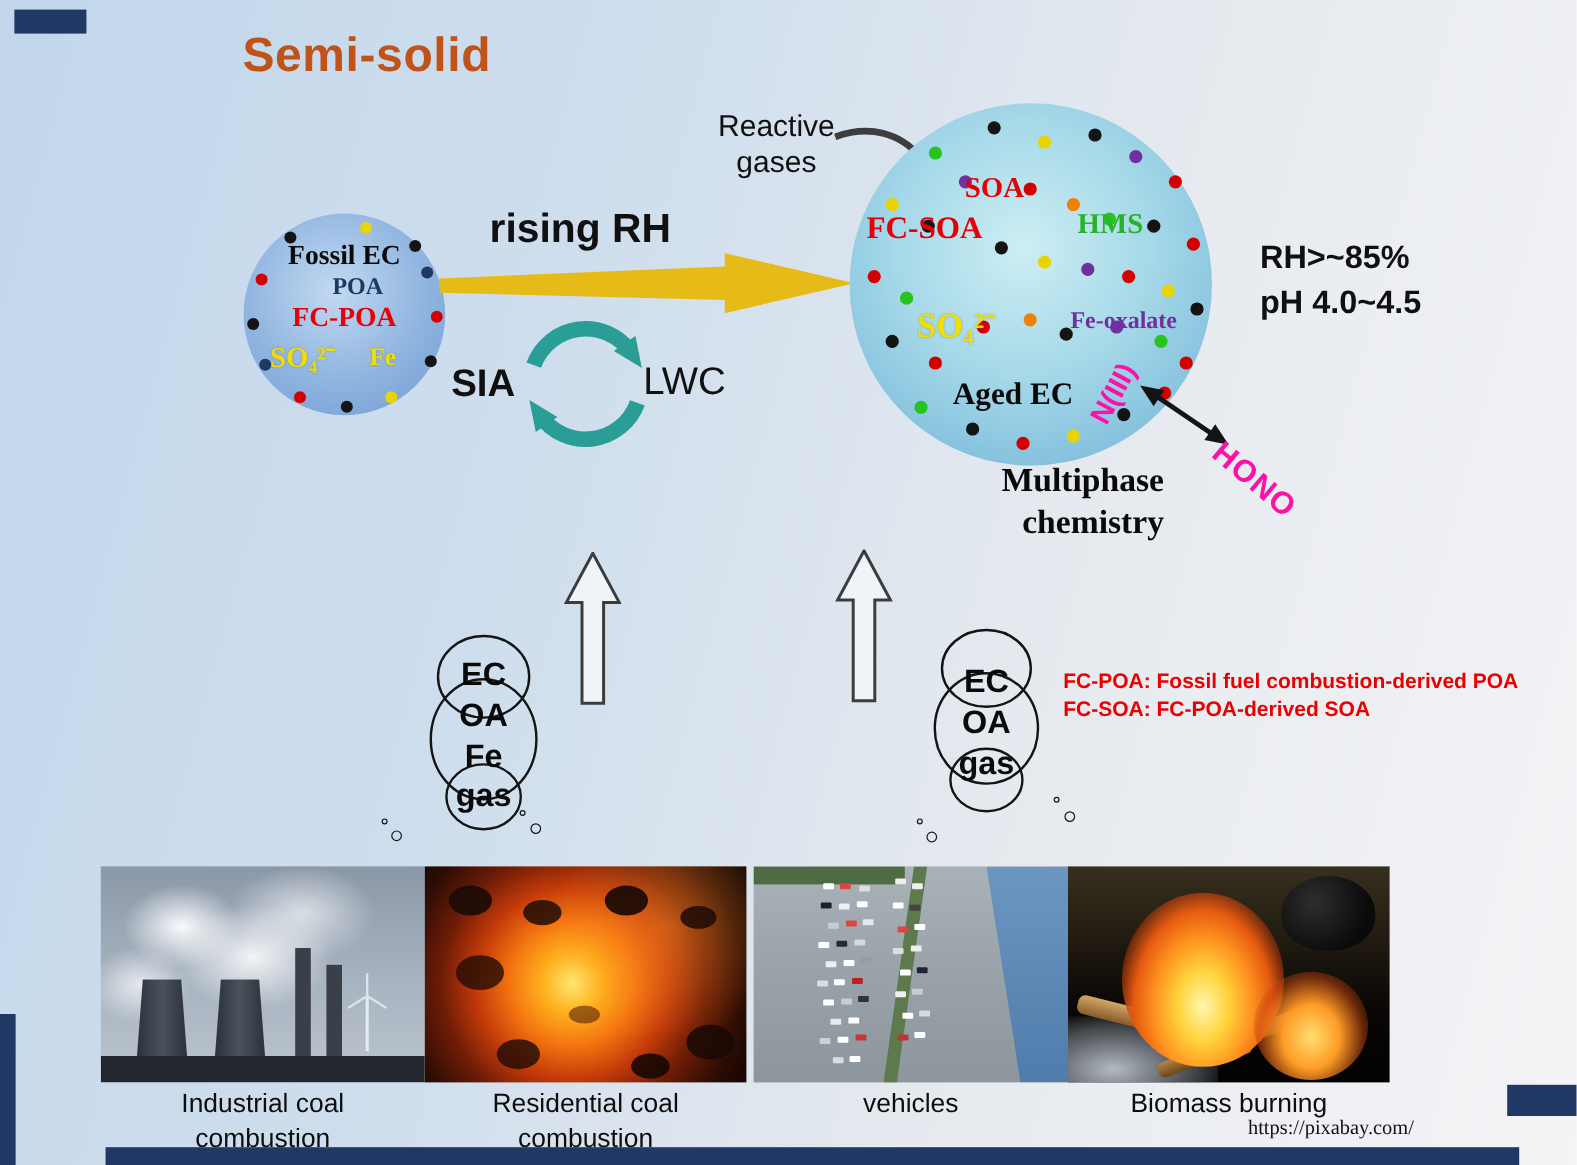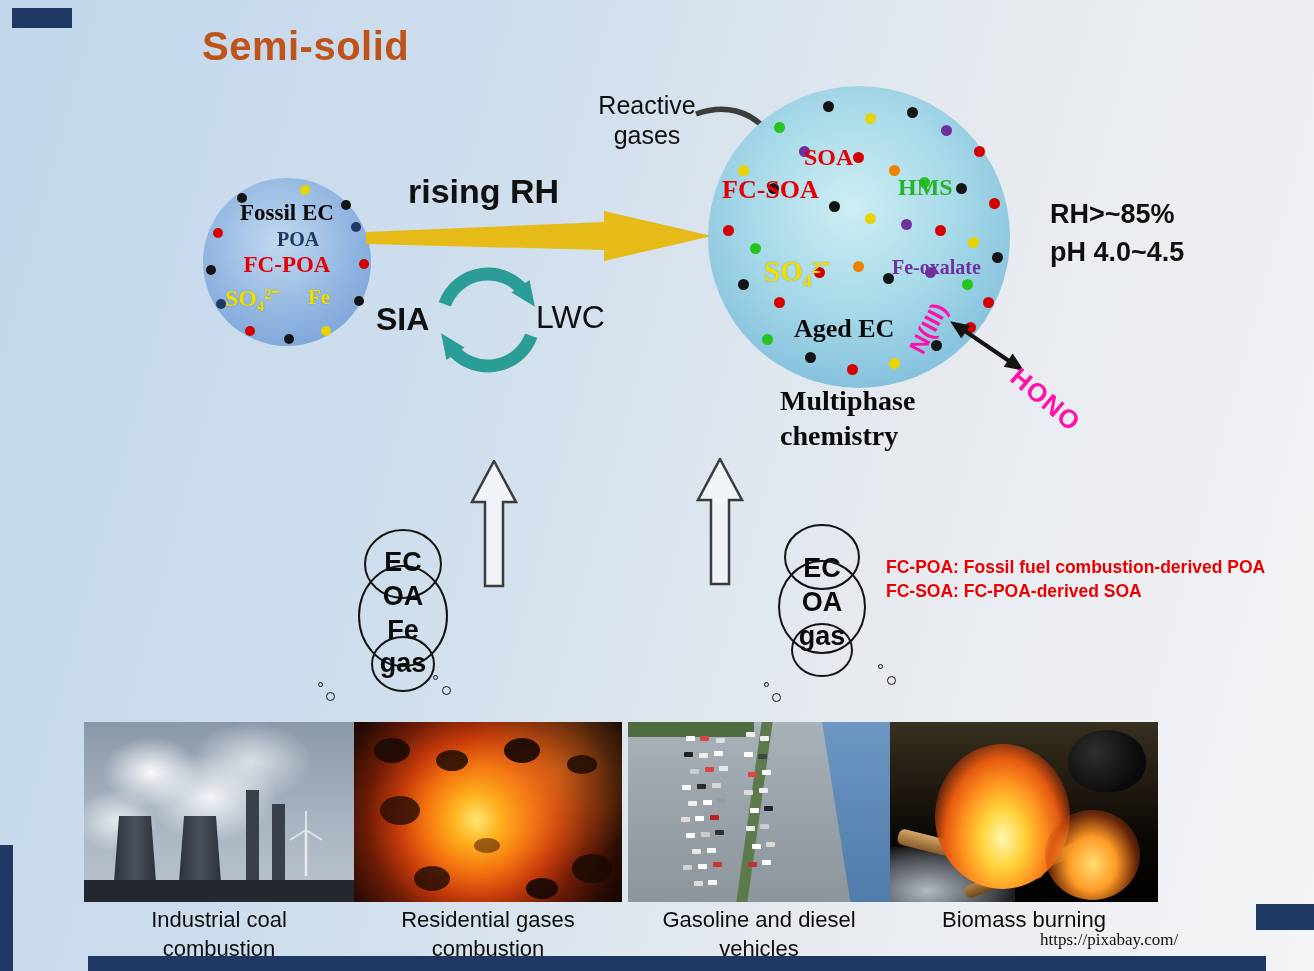--- a/index.html
+++ b/index.html
@@ -42,21 +42,21 @@
     transform:rotate(-62deg);transform-origin:0 50%;}
 
   
   #rising-rh{left:408px;top:172px;font-size:34px;font-weight:bold;color:#101010;}
   #sia-label{left:376px;top:301px;font-size:32px;font-weight:bold;color:#101010;}
   #lwc-label{left:536px;top:299px;font-size:32px;font-weight:normal;color:#101010;}
   #reactive-gases{left:576px;top:78px;width:142px;text-align:center;font-size:25px;font-weight:normal;color:#101010;line-height:1.2;margin-top:12px;}
   #conditions{left:1050px;top:196px;font-size:27px;font-weight:bold;color:#101010;line-height:1.4;}
   #hono-label{left:1014px;top:358px;font-size:26px;font-weight:bold;color:#ff10a8;
     transform:rotate(40deg);transform-origin:0 50%;letter-spacing:1px;}
-  #multiphase{left:780px;top:383px;width:190px;text-align:left;
+  #multiphase{left:780px;top:383px;width:190px;text-align:right;
     font-family:"Liberation Serif",serif;font-weight:bold;font-size:28px;color:#0a0a0a;line-height:1.25;}
 
   
   .cloud-box{position:absolute;}
   .cloud-text{position:absolute;left:0;right:0;text-align:center;font-size:27px;font-weight:bold;color:#0a0a0a;line-height:1.25;}
   #cloud-left{left:348px;top:516px;width:110px;height:180px;}
   #cloud-left .cloud-text{top:30px;}
   #cloud-right{left:768px;top:512px;width:108px;height:168px;}
   #cloud-right .cloud-text{top:40px;}
   .bubble{position:absolute;border:1.6px solid #161616;border-radius:50%;background:transparent;}
@@ -337,25 +337,24 @@
       <div class="p4-flame f2"></div>
       <div class="p4-pot"></div>
     </div>
   </div>
 
   <div class="caption" id="cap-1">
     <div>Industrial coal</div>
     <div>combustion</div>
   </div>
   <div class="caption" id="cap-2">
-    <div>Residential gases</div>
+    <div>Residential coal</div>
     <div>combustion</div>
   </div>
   <div class="caption" id="cap-3">
-    <div>Gasoline and diesel</div>
     <div>vehicles</div>
   </div>
   <div class="caption" id="cap-4">
     <div>Biomass burning</div>
   </div>
   <div class="abs" id="credit">https://pixabay.com/</div>
 
   <div class="deco" id="deco-topleft"></div>
   <div class="deco" id="deco-left"></div>
   <div class="deco" id="deco-bottom"></div>

